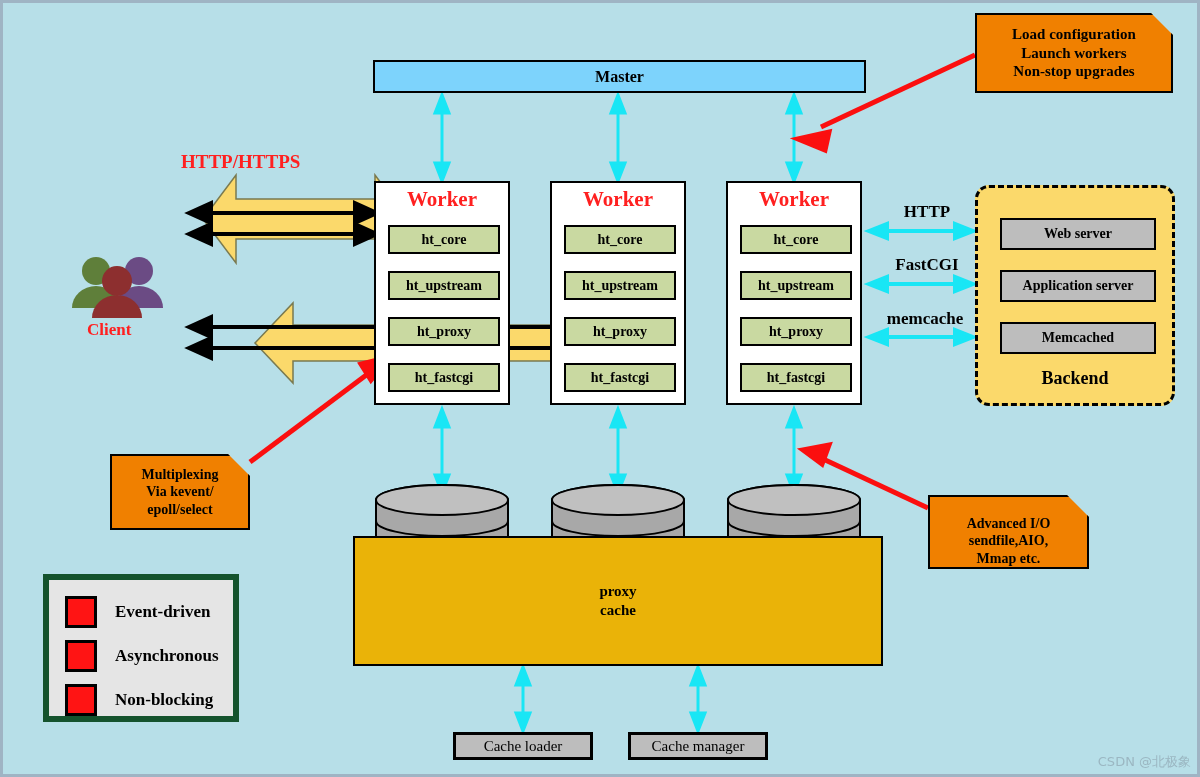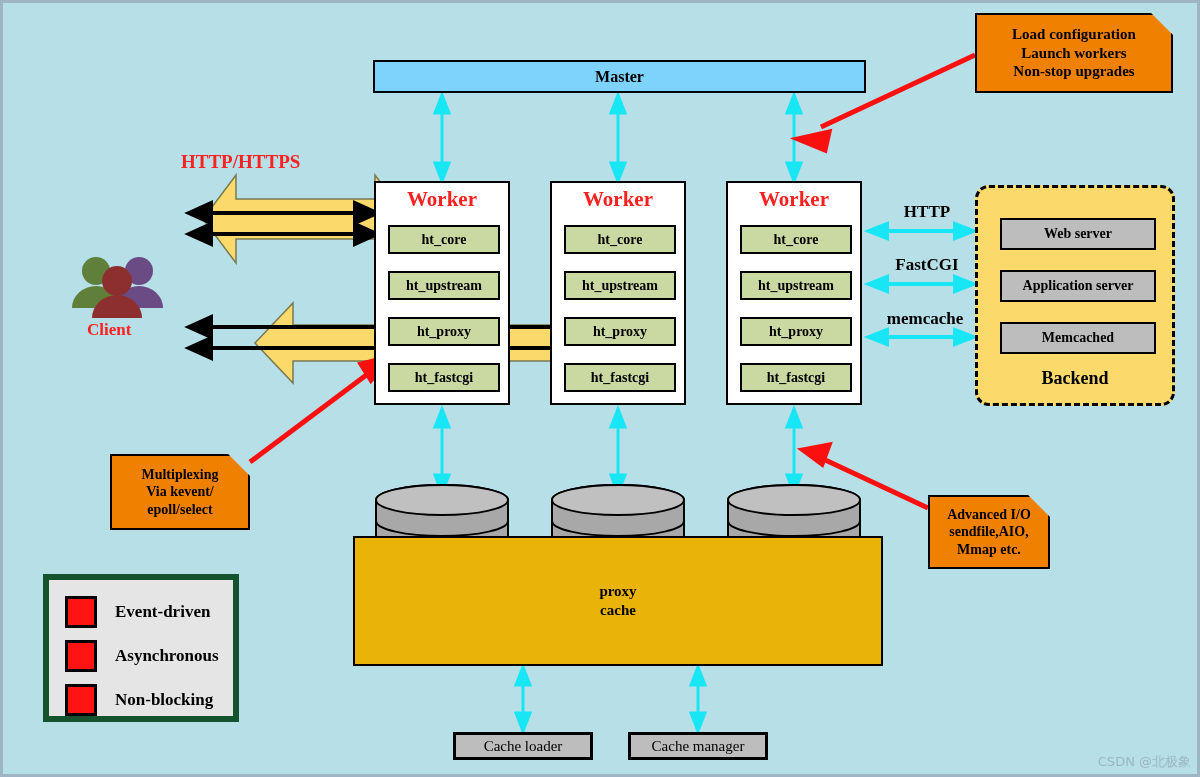--- a/index.html
+++ b/index.html
@@ -66,21 +66,21 @@
 
   
   .callout{
     background:#f08000;border:2px solid #000;
     font-weight:bold;color:#000;line-height:1.25;
     flex-direction:column;
   }
   .clip-tr{clip-path:polygon(0 0, calc(100% - 22px) 0, 100% 22px, 100% 100%, 0 100%);}
   .co-top{left:972px;top:10px;width:198px;height:80px;font-size:15px;}
   .co-left{left:107px;top:451px;width:140px;height:76px;font-size:14px;}
-  .co-right{left:925px;top:492px;width:122px;height:74px;font-size:14px;}
+  .co-right{left:925px;top:492px;width:161px;height:74px;font-size:14px;justify-content:flex-end;}
 
   
   .legend{
     left:40px;top:571px;width:196px;height:148px;
     background:#e5e5e5;border:6px solid #14532d;
     padding:10px 0 0 0;
   }
   .lrow{display:flex;align-items:center;height:44px;padding-left:16px;}
   .lsq{width:26px;height:26px;background:#ff1414;border:3px solid #000;flex:0 0 auto;}
   .ltxt{margin-left:18px;font-size:17px;font-weight:bold;color:#000;}

